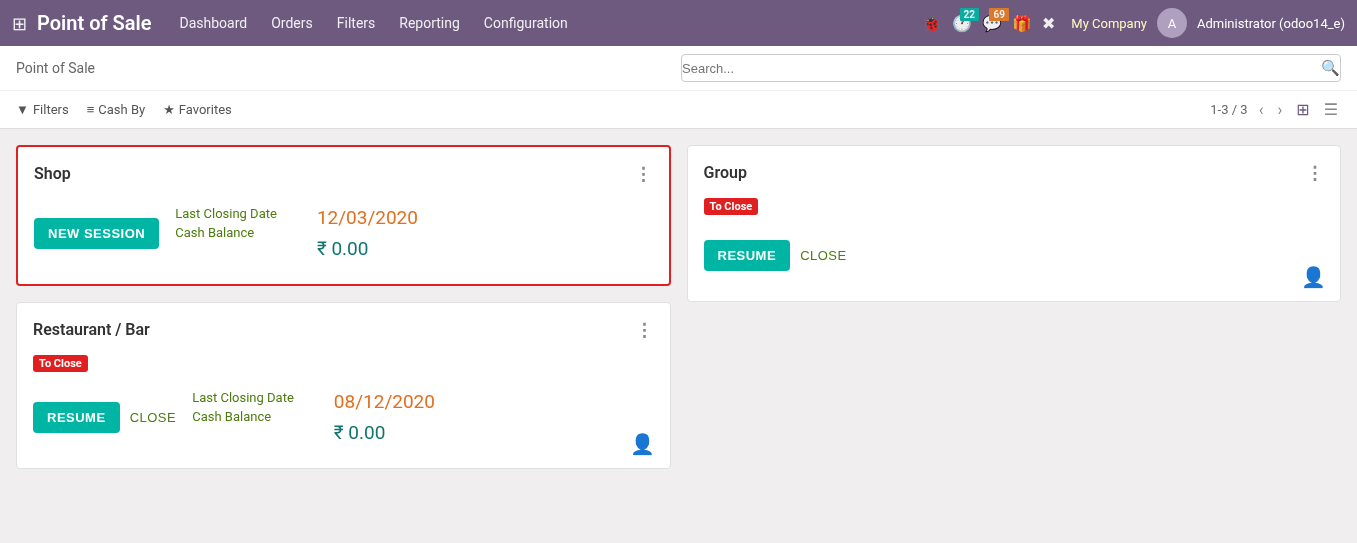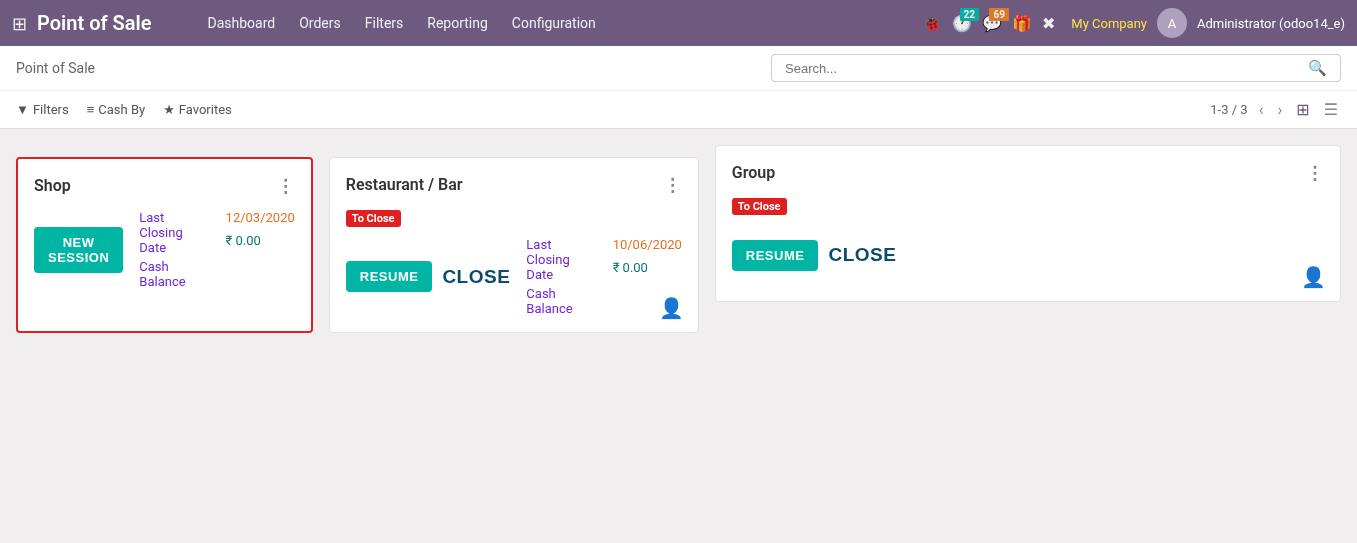--- a/index.html
+++ b/index.html
@@ -24,21 +24,20 @@
       font-size: 20px;
       font-weight: 600;
       margin-right: 28px;
       white-space: nowrap;
     }
     .navbar-menu {
       display: flex;
       align-items: center;
       gap: 24px;
       flex: 1;
-      margin-left: 28px;
     }
     .navbar-menu-item {
       color: white;
       cursor: pointer;
       font-size: 14px;
       opacity: 0.9;
       padding: 4px 0;
     }
     .navbar-actions {
       display: flex;
@@ -59,21 +58,21 @@
       right: -7px;
       background: #00b5a3;
       color: white;
       border-radius: 1px;
       font-size: 10px;
       padding: 1px 4px;
       font-weight: bold;
     }
     .badge-orange { background: #e67e22; }
     .navbar-company {
-      color: #fde047;
+      color: #fef9c3;
       font-size: 13px;
       cursor: pointer;
       margin-left: 6px;
     }
     .navbar-avatar {
       width: 30px;
       height: 30px;
       border-radius: 50%;
       background: #b0a0c0;
       display: flex;
@@ -87,22 +86,22 @@
       color: white;
       font-size: 13px;
       cursor: pointer;
     }
     .search-area {
       display: flex;
       align-items: center;
       border: 1px solid #ccc;
       border-radius: 4px;
       background: #fff;
-      padding: 4px 13px;
-      width: 570px;
+      padding: 4px 0;
+      width: 660px;
     }
     .search-input {
       border: none;
       outline: none;
       font-size: 13px;
       flex: 1;
       color: #666;
     }
     .search-icon-btn {
       color: #666;
@@ -140,23 +139,22 @@
     
     .main-content {
       display: flex;
       gap: 0;
       padding: 16px;
       gap: 16px;
     }
     .left-column {
       flex: 1;
       display: flex;
-      flex-direction: row;
+      flex-direction: column;
       gap: 16px;
-      margin-top: 12px;
     }
     .right-column {
       flex: 1;
       display: flex;
       flex-direction: column;
       gap: 16px;
     }
 
     
     .pos-card {
@@ -220,46 +218,46 @@
       border-radius: 4px;
       font-size: 13px;
       font-weight: bold;
       cursor: pointer;
       text-transform: uppercase;
       letter-spacing: 0.5px;
     }
     .btn-close {
       background: none;
       border: none;
-      color: #0c4a6e;
-      font-size: 19px;
-      font-weight: bold;
+      color: #4d7c0f;
+      font-size: 13px;
+      font-weight: normal;
       cursor: pointer;
       text-transform: uppercase;
       letter-spacing: 0.5px;
     }
 
     .pos-info {
       flex: 1;
       display: flex;
       gap: 40px;
     }
     .pos-info-labels {
       display: flex;
       flex-direction: column;
       gap: 4px;
-      color: #6d28d9;
+      color: #4d7c0f;
       font-size: 13px;
     }
     .pos-info-values {
       display: flex;
       flex-direction: column;
       gap: 8px;
       color: #e07020;
-      font-size: 13px;
+      font-size: 19px;
     }
     .pos-info-values .normal {
       color: #0f766e;
     }
 
     .tag-to-close {
       display: inline-block;
       background: #e02020;
       color: white;
       font-size: 11px;
@@ -400,21 +398,21 @@
         <div class="pos-card-actions">
           <button class="btn-resume">RESUME</button>
           <button class="btn-close">CLOSE</button>
         </div>
         <div class="pos-info">
           <div class="pos-info-labels">
             <span>Last Closing Date</span>
             <span>Cash Balance</span>
           </div>
           <div class="pos-info-values">
-            <span>10/06/2020</span>
+            <span>08/12/2020</span>
             <span class="normal">₹ 0.00</span>
           </div>
         </div>
       </div>
       <span class="card-footer-icon">👤</span>
     </div>
   </div>
 
   <div class="right-column">
 

